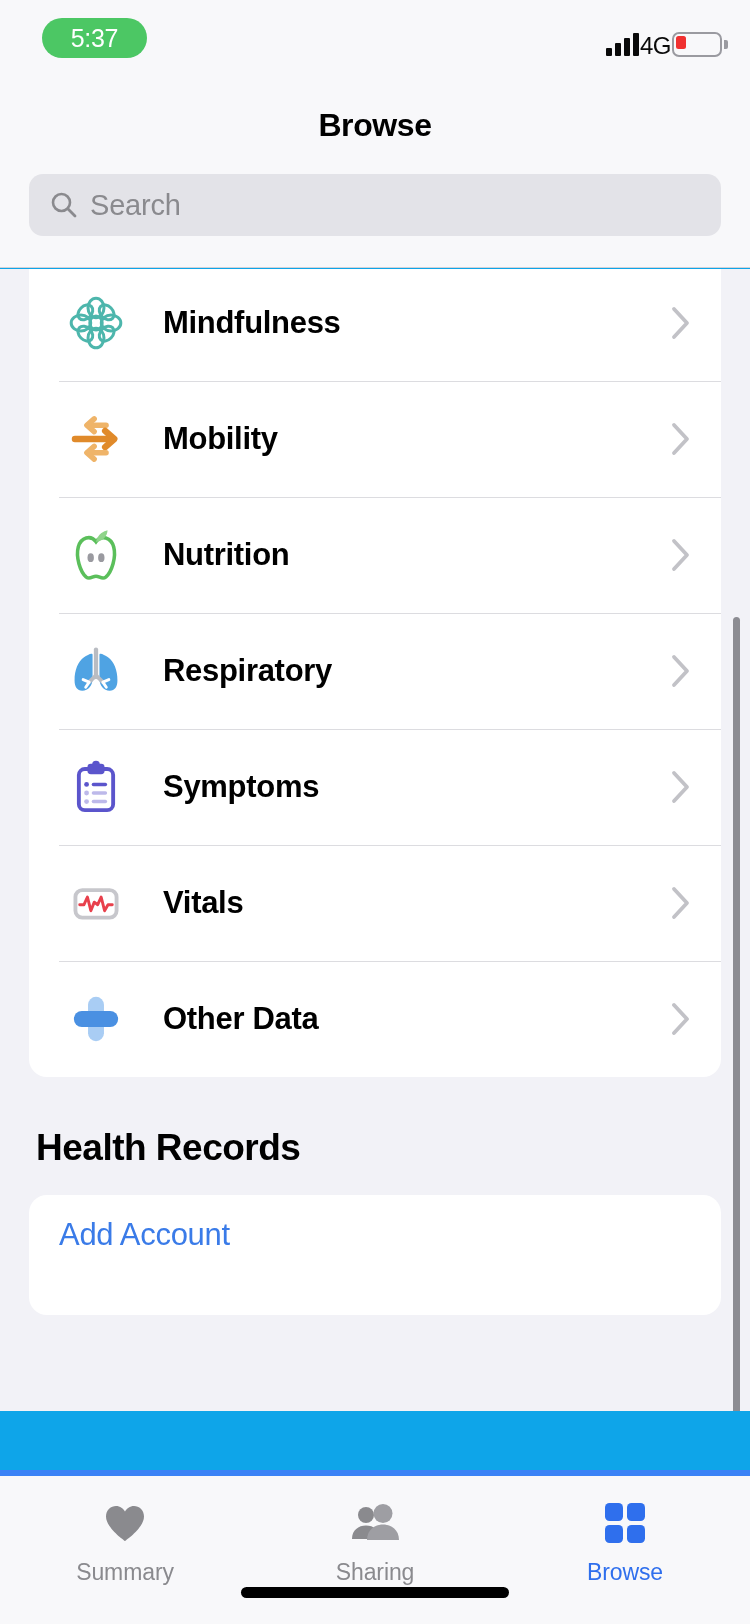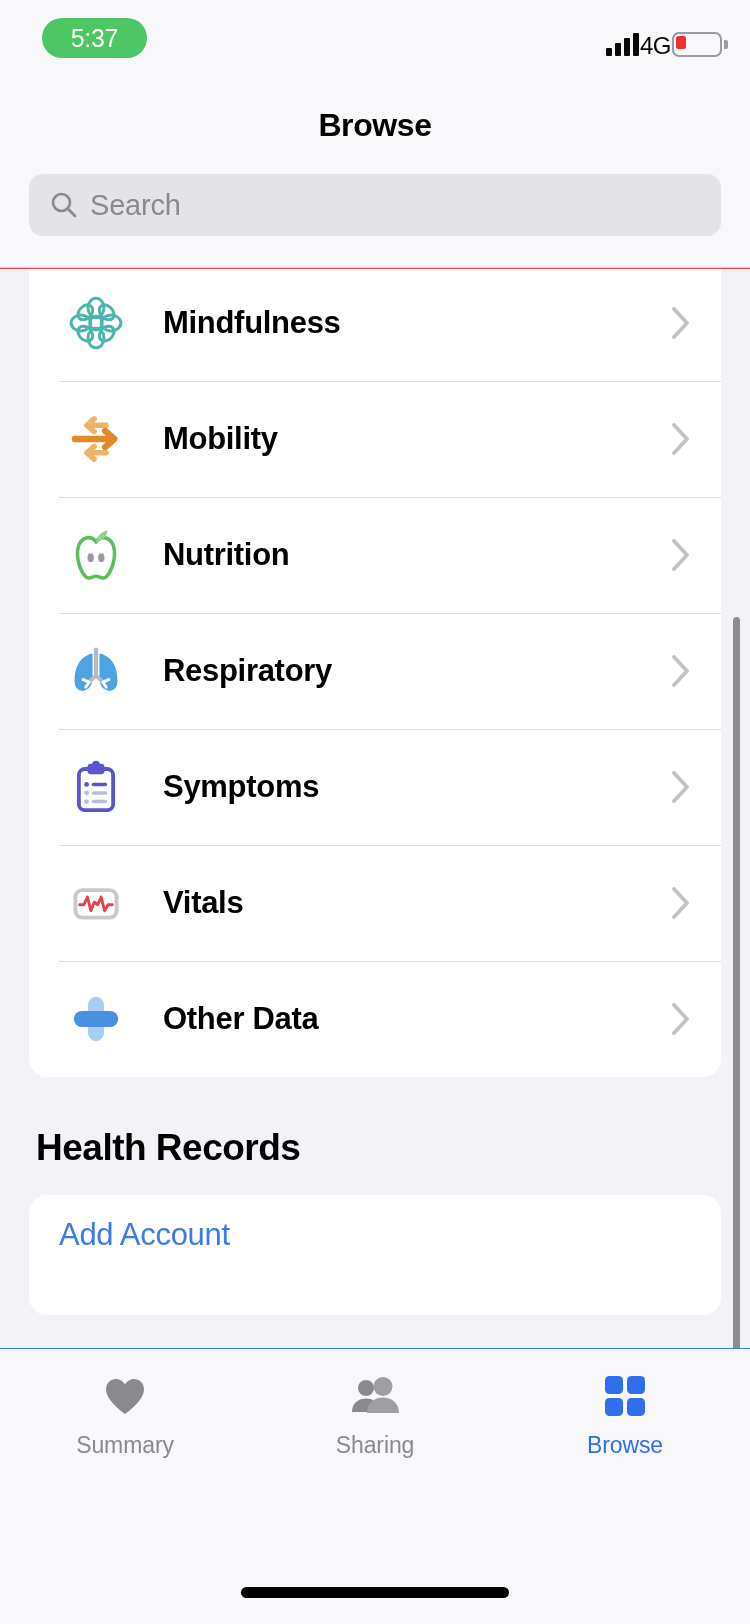--- a/index.html
+++ b/index.html
@@ -5,21 +5,21 @@
   * { box-sizing: border-box; margin: 0; padding: 0; }
   html, body {
     width: 750px; height: 1624px;
     font-family: "Liberation Sans", sans-serif;
     background: #FFFFFF;
     overflow: hidden;
   }
   .phone {
     position: relative;
     width: 750px; height: 1624px;
-    background: #ef4444;
+    background: #0ea5e9;
     overflow: hidden;
   }
 
   
   .statusbar {
     position: absolute; top: 0; left: 0;
     width: 750px; height: 88px;
     background: #F8F8FA;
   }
   .time-pill {
@@ -138,23 +138,23 @@
   
   .scroll-indicator {
     position: absolute; right: 10px; top: 348px;
     width: 7px; height: 808px;
     background: #8C8C92; border-radius: 4px;
   }
 
   
   .tabbar {
     position: absolute; left: 0; bottom: 0;
-    width: 750px; height: 276px;
+    width: 750px; height: 154px;
     background: #F8F8FA;
-    border-top: 1px solid #3b82f6;
+    border-top: 6px solid #3b82f6;
   }
   .tabs { display: flex; width: 750px; padding-top: 24px; }
   .tab {
     flex: 1 1 0;
     display: flex; flex-direction: column; align-items: center; gap: 13px;
   }
   .tab-icon { height: 46px; display: flex; align-items: center; justify-content: center; }
   .tab-label { font-size: 23px; letter-spacing: -0.1px; color: #8A8A8E; }
   .tab.active .tab-label { color: #2F6FED; }
   .home-indicator {

